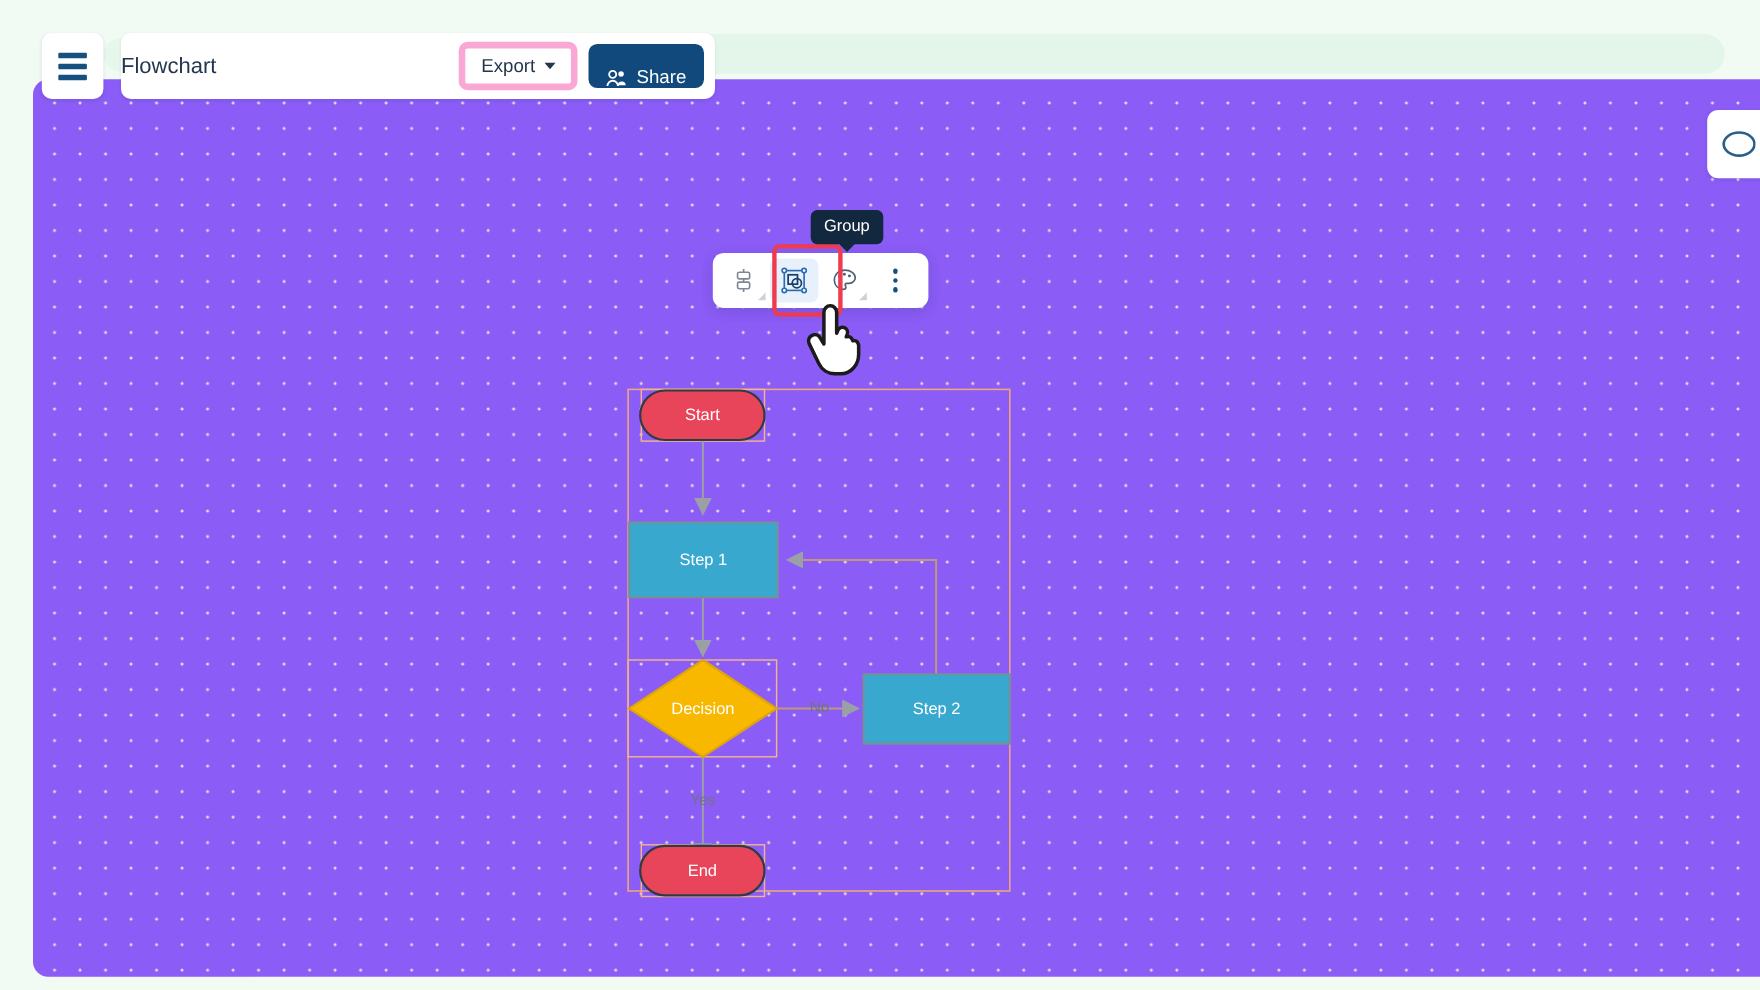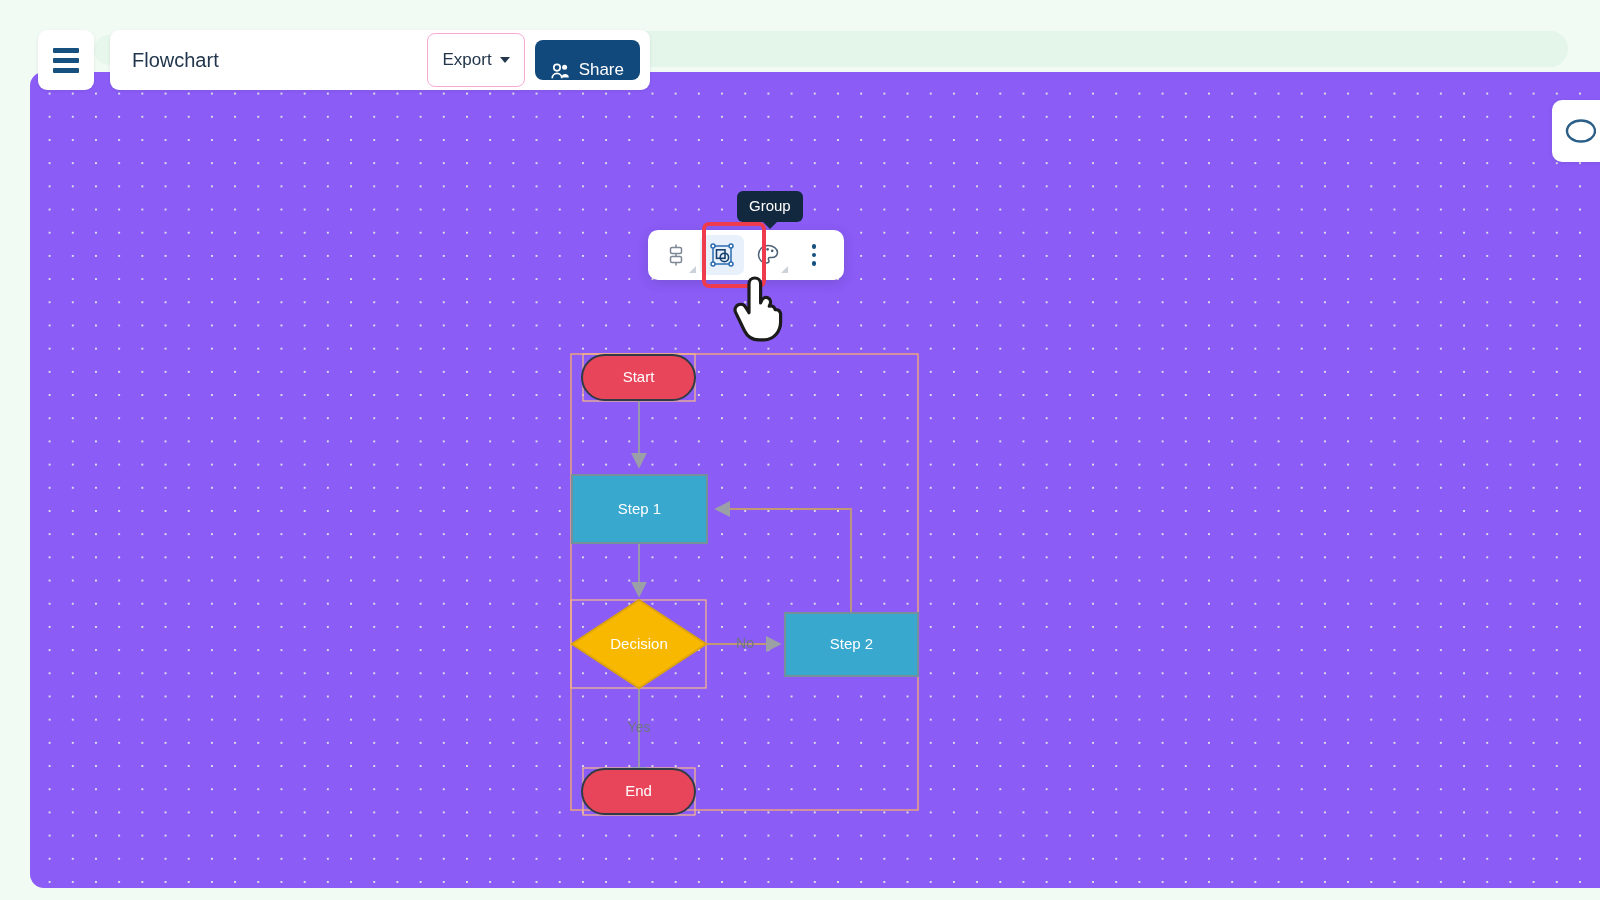--- a/index.html
+++ b/index.html
@@ -82,32 +82,31 @@
   .title-bar {
     position: absolute;
     left: 110px; top: 30px;
     width: 540px; height: 60px;
     background: #ffffff;
     border-radius: 9px;
     box-shadow: 0 1px 3px rgba(22,40,70,0.10);
     display: flex; align-items: center;
   }
   .doc-title {
-    margin-left: 22px;
     font-size: 20px;
     color: #22364d;
     flex: 1;
     white-space: nowrap;
   }
   .export-btn {
-    height: 54px;
+    height: 44px;
     padding: 0 14px;
     margin-right: 10px;
     display: flex; align-items: center; gap: 8px;
-    border: 1px solid #f9a8d4;
+    border: 6px solid #f9a8d4;
     border-radius: 8px;
     background: #ffffff;
     color: #24364c;
     font-size: 17px;
     cursor: pointer;
     white-space: nowrap;
   }
   .caret {
     width: 0; height: 0;
     border-left: 5px solid transparent;

